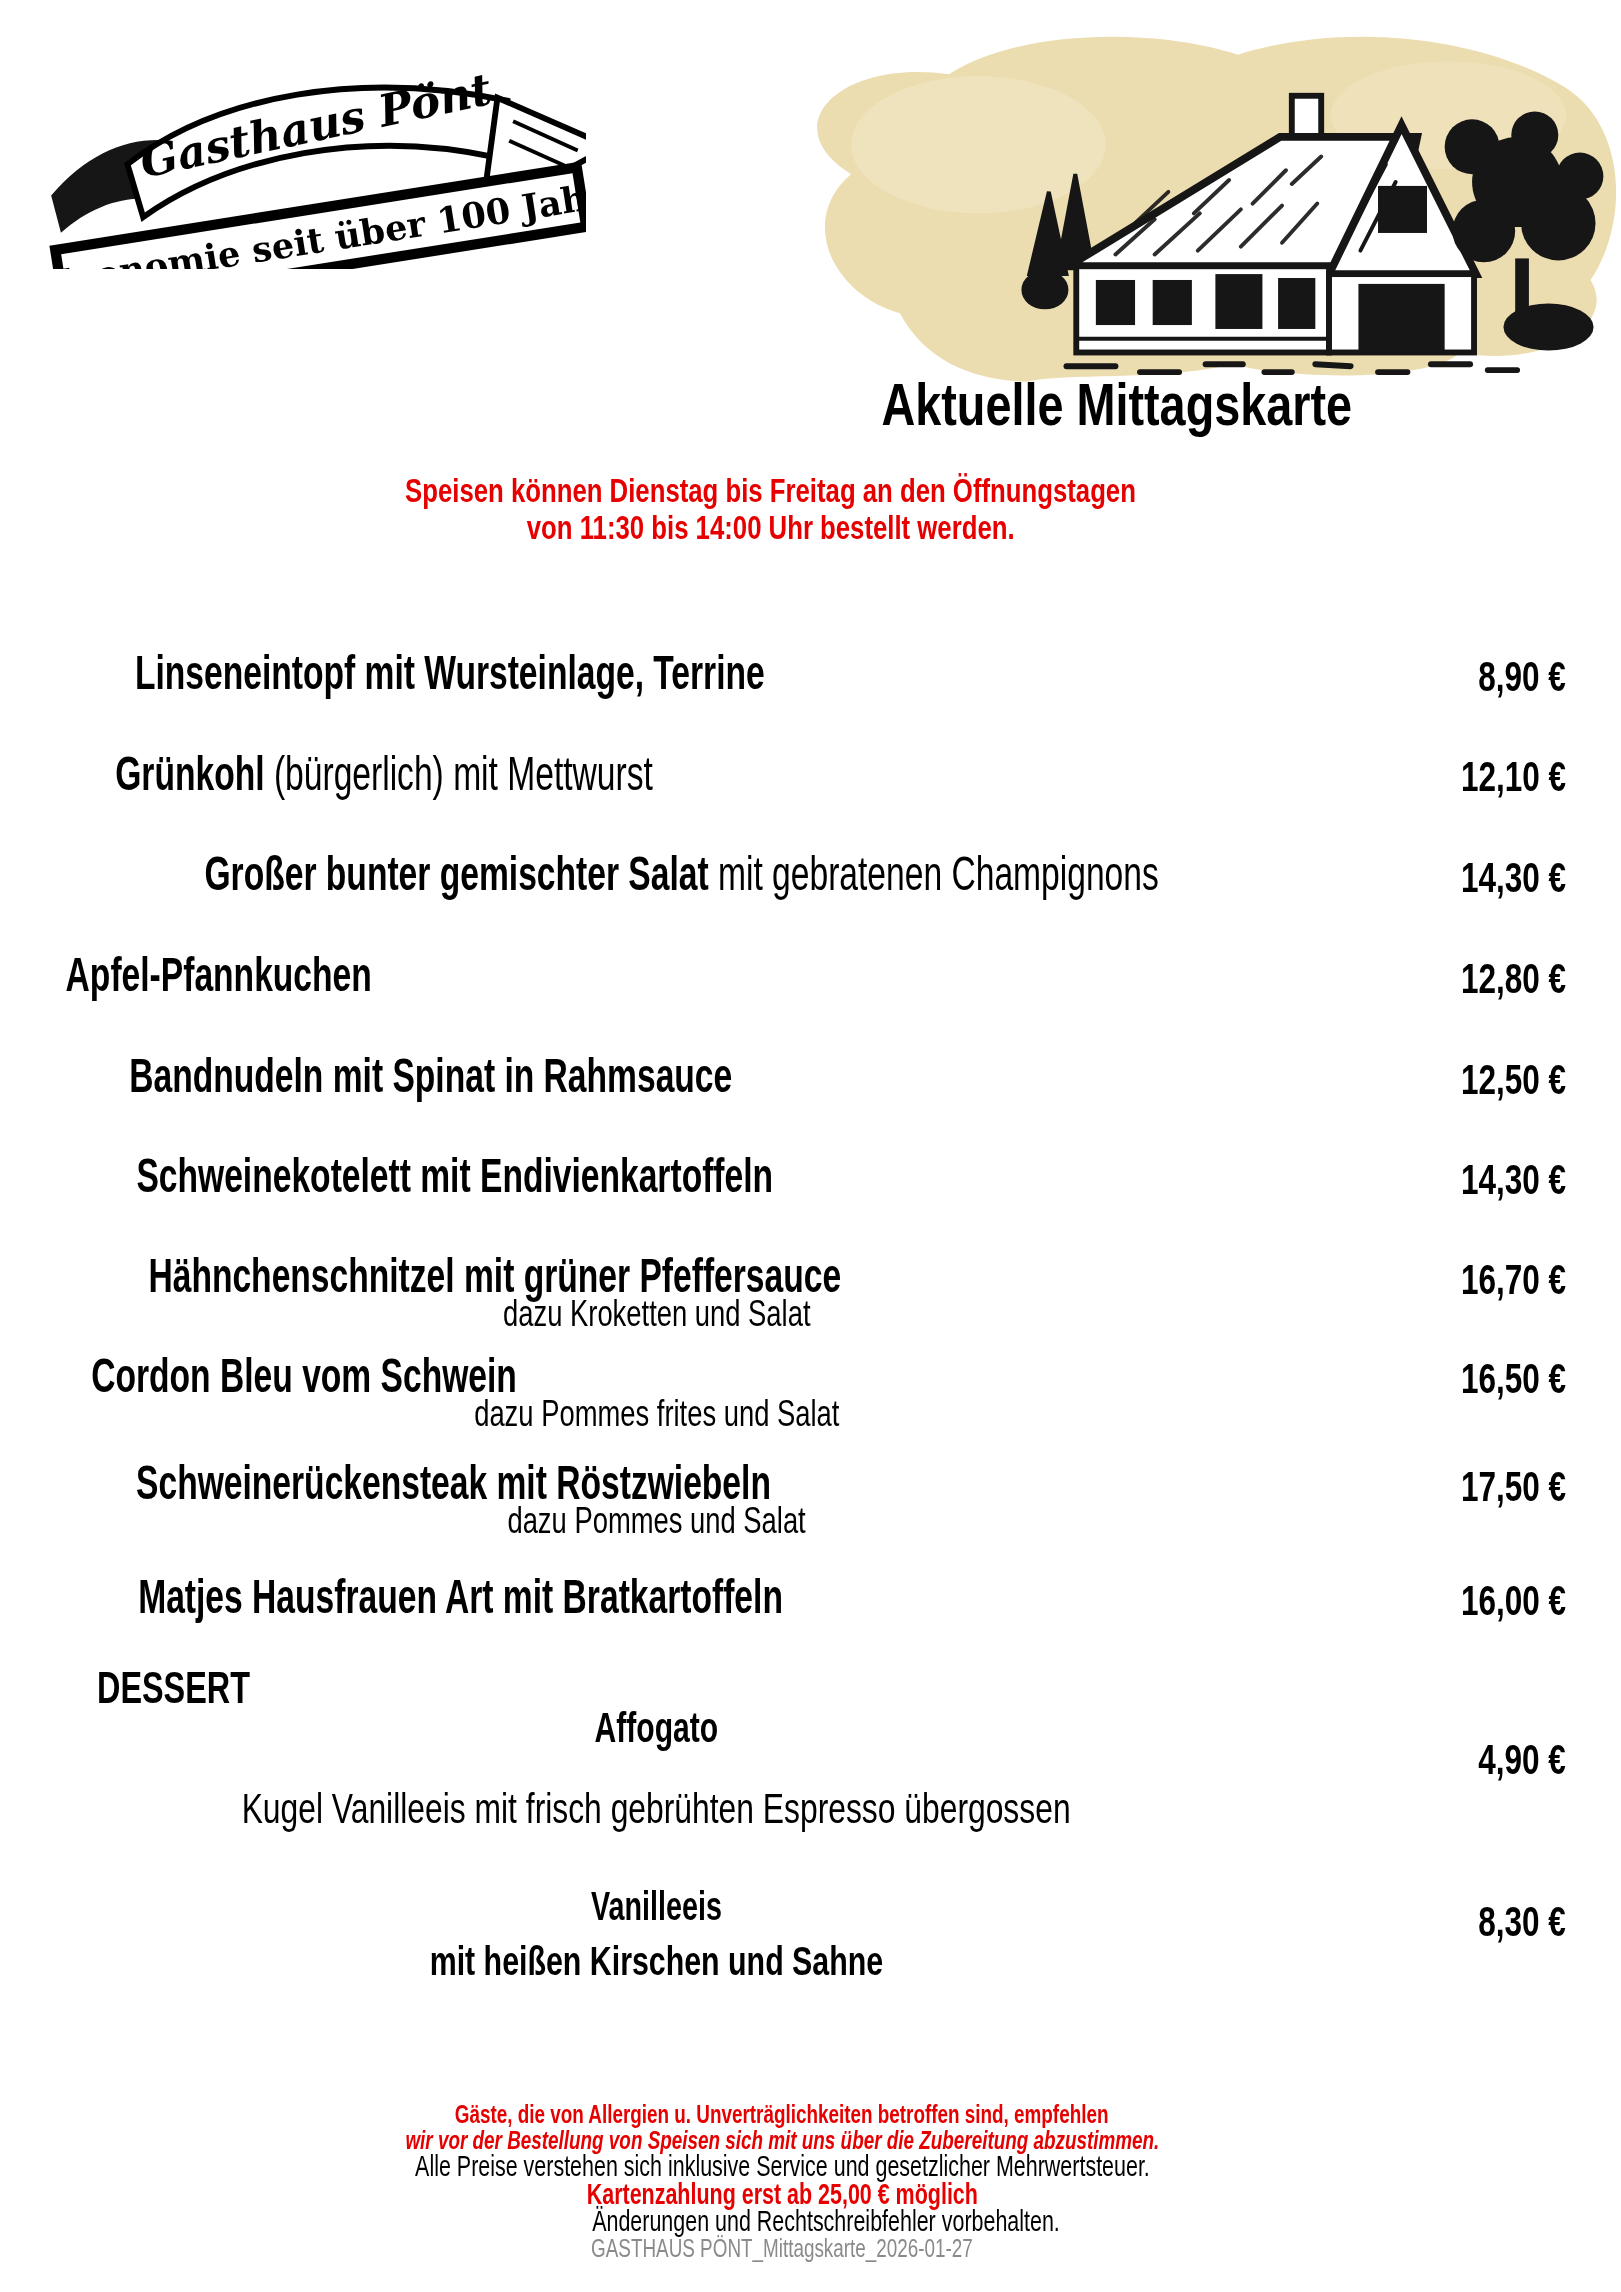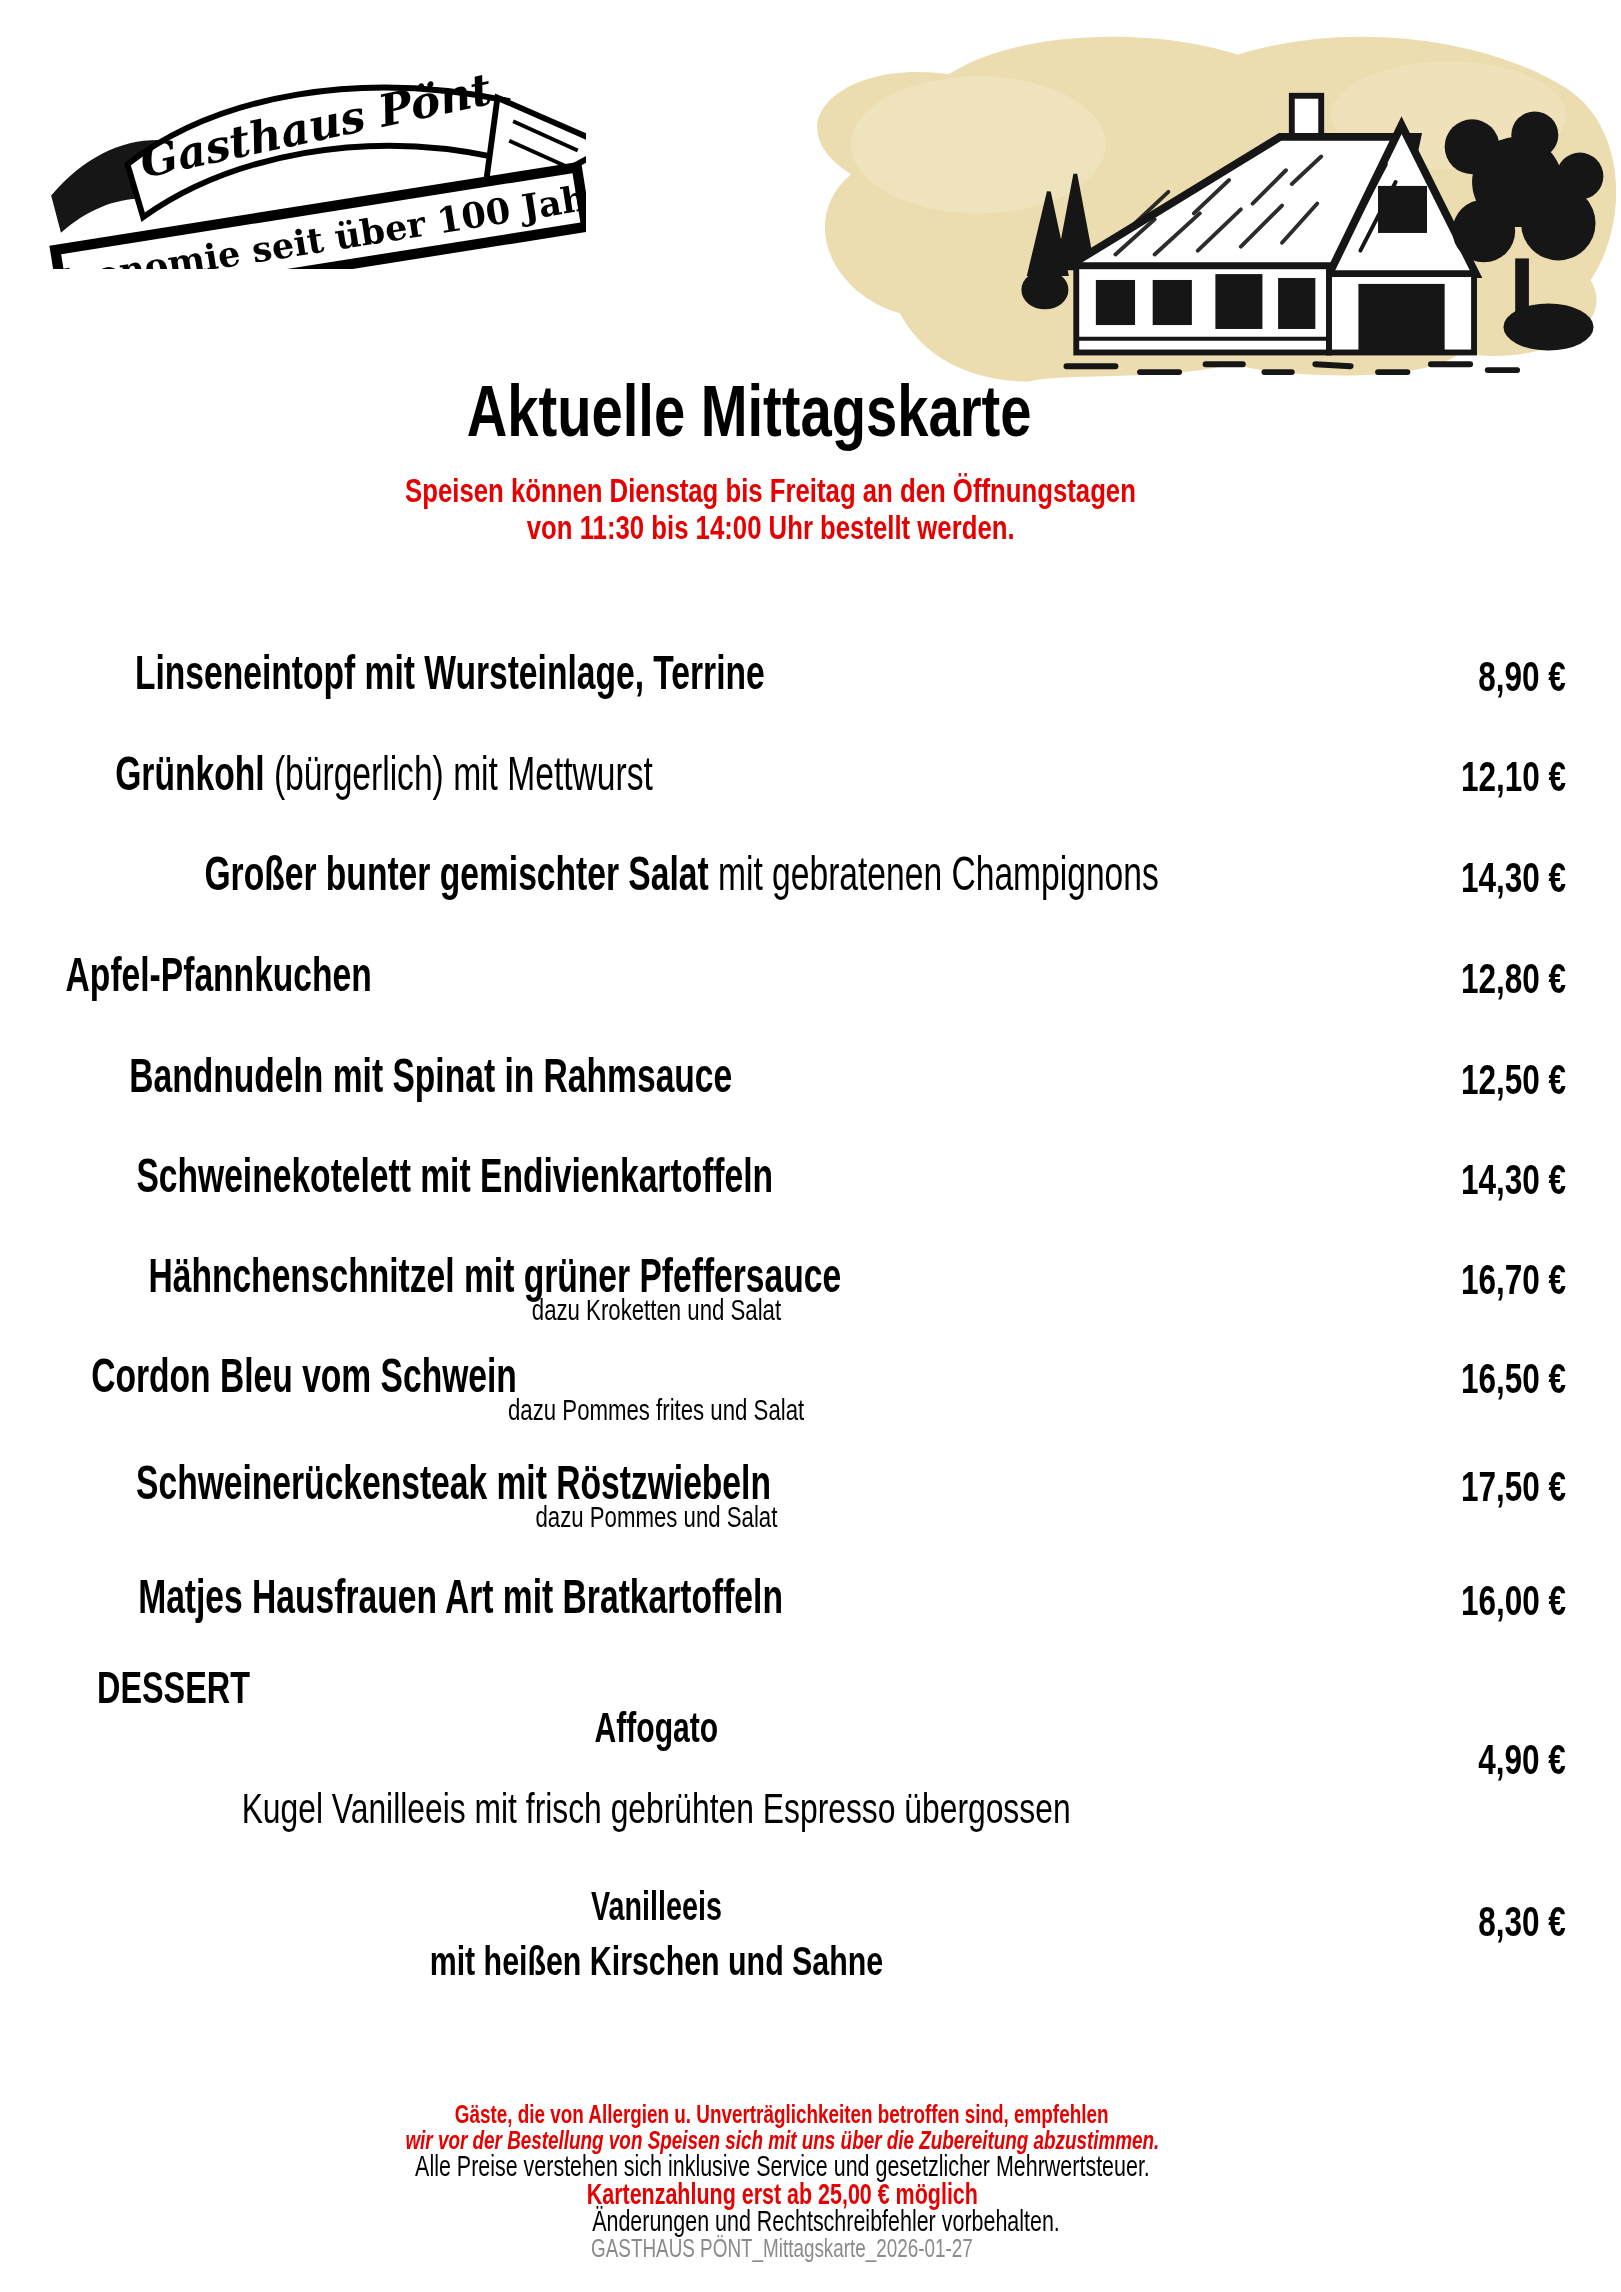--- a/index.html
+++ b/index.html
@@ -17,26 +17,26 @@
   }
   .abs{position:absolute;}
   .nowrap{white-space:nowrap;}
   
   .cx{display:inline-block;transform:scaleX(0.70);transform-origin:50% 50%;}
   .cx78{display:inline-block;transform:scaleX(0.78);transform-origin:50% 50%;}
   .cx74{display:inline-block;transform:scaleX(0.74);transform-origin:50% 50%;}
   .cxL{display:inline-block;transform:scaleX(0.72);transform-origin:0 50%;}
   .cxR{display:inline-block;transform:scaleX(0.75);transform-origin:100% 50%;}
 
-  .title{left:0;width:1419px;text-align:center;font-size:72px;font-weight:bold;line-height:1;padding-left:40px;}
+  .title{left:0;width:1419px;text-align:right;font-size:60px;font-weight:bold;line-height:1;}
   .subtitle{left:0;width:1541px;text-align:center;font-size:33px;font-weight:bold;line-height:1;color:var(--red);margin-top:8px;}
 
   .row{left:0;width:1313px;text-align:left;font-size:48px;font-weight:bold;line-height:1;}
   .row .reg{font-weight:normal;}
-  .desc{left:0;width:1313px;text-align:center;font-size:30px;font-weight:normal;line-height:1;}
+  .desc{left:0;width:1313px;text-align:center;font-size:37px;font-weight:normal;line-height:1;}
   .desc-lg{left:0;width:1313px;text-align:center;font-size:43px;font-weight:normal;line-height:1;}
   .desc-md{left:0;width:1313px;text-align:center;font-size:41px;font-weight:bold;line-height:1;}
   .dish-lg{left:0;width:1313px;text-align:center;font-size:43px;font-weight:bold;line-height:1;}
   .dish-md{left:0;width:1313px;text-align:center;font-size:41px;font-weight:bold;line-height:1;}
 
   .price{right:55px;text-align:right;font-size:42px;font-weight:bold;line-height:1;}
 
   .section-head{left:97px;font-size:45px;font-weight:bold;line-height:1;}
 
   .f-line{left:0;width:1564px;text-align:center;line-height:1;}

